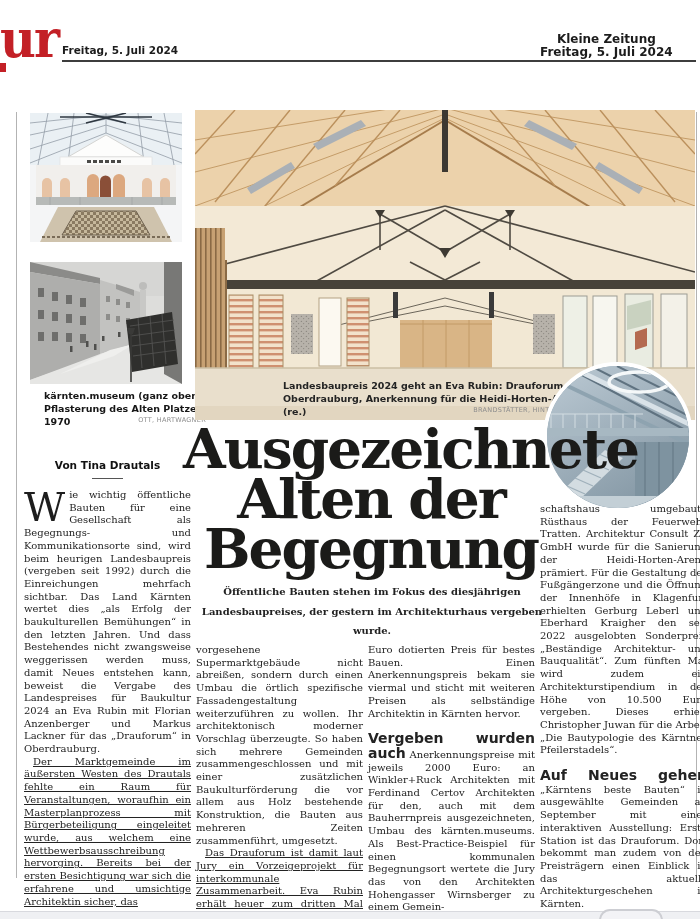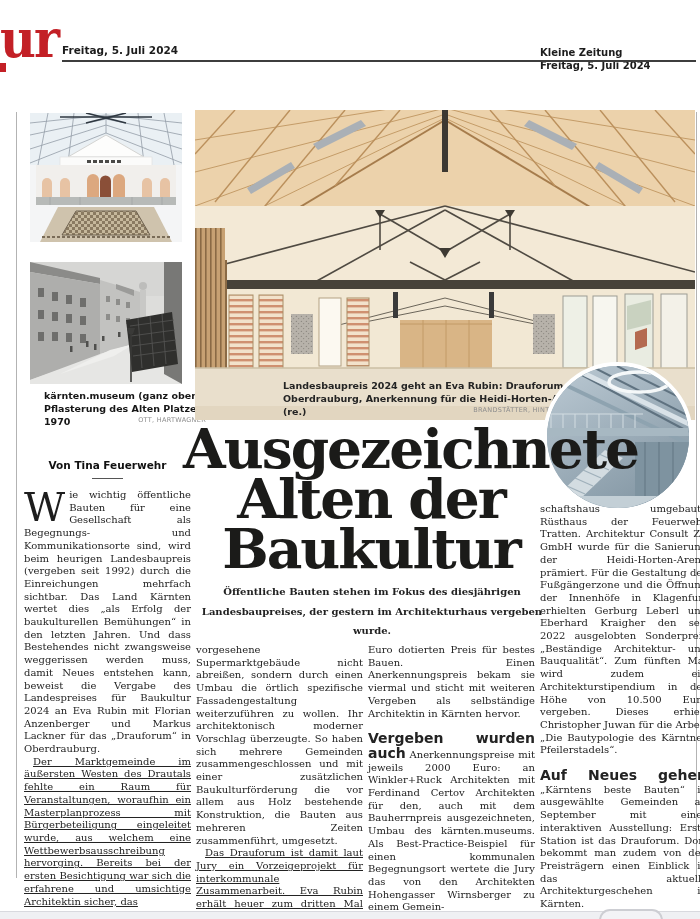--- a/index.html
+++ b/index.html
@@ -6,22 +6,22 @@
   .page{position:relative;width:700px;height:919px;background:#ffffff;overflow:hidden;
         font-family:"DejaVu Serif",serif;}
 
   
   .logo{position:absolute;left:0px;top:13px;font-family:"DejaVu Serif",serif;
         font-weight:700;font-size:52px;line-height:1;color:#c32026;letter-spacing:-2px;
         transform:scaleX(.95);transform-origin:left top;}
   .logo-stub{position:absolute;left:0;top:63px;width:6px;height:9px;background:#c32026;}
   .date-left{position:absolute;left:62px;top:44px;font-family:"DejaVu Sans",sans-serif;
         font-size:10.5px;font-weight:600;color:#1c1c1c;}
-  .paper-block{position:absolute;left:540px;top:46px;font-family:"DejaVu Sans",sans-serif;
-        font-size:10px;font-weight:600;color:#1c1c1c;line-height:13px;}
+  .paper-block{position:absolute;left:540px;top:33px;font-family:"DejaVu Sans",sans-serif;
+        font-size:12px;font-weight:600;color:#1c1c1c;line-height:13px;text-align:center;}
   .masthead-rule{position:absolute;left:62px;top:60px;width:634px;height:2px;background:#3d3d3d;}
 
   
   .rule-v{position:absolute;top:112px;width:1px;height:766px;background:#b3b3b3;}
   .rule-v.left{left:16px;}
   .rule-v.right{left:696px;}
 
   
   .photo{position:absolute;overflow:hidden;}
   .photo svg{display:block;}
@@ -404,39 +404,39 @@
           <line x1="112" y1="76" x2="112" y2="142"></line>
         <line x1="126" y1="76" x2="126" y2="142"></line>
       </g>
       <rect x="0" y="130" width="142" height="12" fill="#c3cfd6"></rect>
     </svg>
   </div>
 
   <div class="headline">
     <div>Ausgezeichnete</div>
     <div>Alten der</div>
-    <div>Baukultur</div>
+    <div>Begegnung</div>
   </div>
   <div class="subhead">Öffentliche Bauten stehen im Fokus des diesjährigen Landesbaupreises, der gestern im Architekturhaus vergeben wurde.</div>
 
-  <div class="byline">Von Tina Feuerwehr</div>
+  <div class="byline">Von Tina Drautals</div>
   <div class="byline-rule"></div>
 
   <div class="col col-1">
     <p><span class="dropcap">W</span><span>ie wichtig öffentliche Bauten für eine Gesellschaft als Begegnungs- und Kommunikationsorte sind, wird beim heurigen Landesbaupreis (vergeben seit 1992) durch die Einreichungen mehrfach sichtbar. Das Land Kärnten wertet dies „als Erfolg der baukulturellen Bemühungen“ in den letzten Jahren. Und dass Bestehendes nicht zwangsweise weggerissen werden muss, damit Neues entstehen kann, beweist die Vergabe des Landespreises für Baukultur 2024 an Eva Rubin mit Florian Anzenberger und Markus Lackner für das „Drauforum“ in Oberdrauburg.</span></p>
     <p class="indent">Der Marktgemeinde im äußersten Westen des Drautals fehlte ein Raum für Veranstaltungen, woraufhin ein Masterplanprozess mit Bürgerbeteiligung eingeleitet wurde, aus welchem eine Wettbewerbsausschreibung hervorging. Bereits bei der ersten Besichtigung war sich die erfahrene und umsichtige Architektin sicher, das</p>
   </div>
 
   <div class="col col-2">
     <p>vorgesehene Supermarktgebäude nicht abreißen, sondern durch einen Umbau die örtlich spezifische Fassadengestaltung weiterzuführen zu wollen. Ihr architektonisch moderner Vorschlag überzeugte. So haben sich mehrere Gemeinden zusammengeschlossen und mit einer zusätzlichen Baukulturförderung die vor allem aus Holz bestehende Konstruktion, die Bauten aus mehreren Zeiten zusammenführt, umgesetzt.</p>
     <p class="indent">Das Drauforum ist damit laut Jury ein Vorzeigeprojekt für interkommunale Zusammenarbeit. Eva Rubin erhält heuer zum dritten Mal den mit 4000</p>
   </div>
 
   <div class="col col-3">
-    <p>Euro dotierten Preis für bestes Bauen. Einen Anerkennungspreis bekam sie viermal und sticht mit weiteren Vergeben als selbständige Architektin in Kärnten hervor.</p>
+    <p>Euro dotierten Preis für bestes Bauen. Einen Anerkennungspreis bekam sie viermal und sticht mit weiteren Preisen als selbständige Architektin in Kärnten hervor.</p>
     <p class="gap"><span class="lead">Vergeben wurden auch</span><span> Anerkennungspreise mit jeweils 2000 Euro: an Winkler+Ruck Architekten mit Ferdinand Certov Architekten für den, auch mit dem Bauherrnpreis ausgezeichneten, Umbau des kärnten.museums. Als Best-Practice-Beispiel für einen kommunalen Begegnungsort wertete die Jury das von den Architekten Hohengasser Wirnsberger zu einem Gemein-</span></p>
   </div>
 
   <div class="col col-4">
     <p>schaftshaus umgebaute Rüsthaus der Feuerwehr Tratten. Architektur Consult ZT GmbH wurde für die Sanierung der Heidi-Horten-Arena prämiert. Für die Gestaltung der Fußgängerzone und die Öffnung der Innenhöfe in Klagenfurt erhielten Gerburg Leberl und Eberhard Kraigher den seit 2022 ausgelobten Sonderpreis „Beständige Architektur- und Bauqualität“. Zum fünften Mal wird zudem ein Architekturstipendium in der Höhe von 10.500 Euro vergeben. Dieses erhielt Christopher Juwan für die Arbeit „Die Bautypologie des Kärntner Pfeilerstadels“.</p>
     <p class="gap"><span class="lead">Auf Neues gehen</span><span> „Kärntens beste Bauten“ in ausgewählte Gemeinden ab September mit einer interaktiven Ausstellung: Erste Station ist das Drauforum. Dort bekommt man zudem von den Preisträgern einen Einblick in das aktuelle Architekturgeschehen in Kärnten.</span></p>
     <p style="text-align:left;"><span class="lead">Florian Infos</span><span> finden Sie hier: www.architektur-kaernten.at</span></p>
   </div>
 
   <div class="bottom-band"></div>

